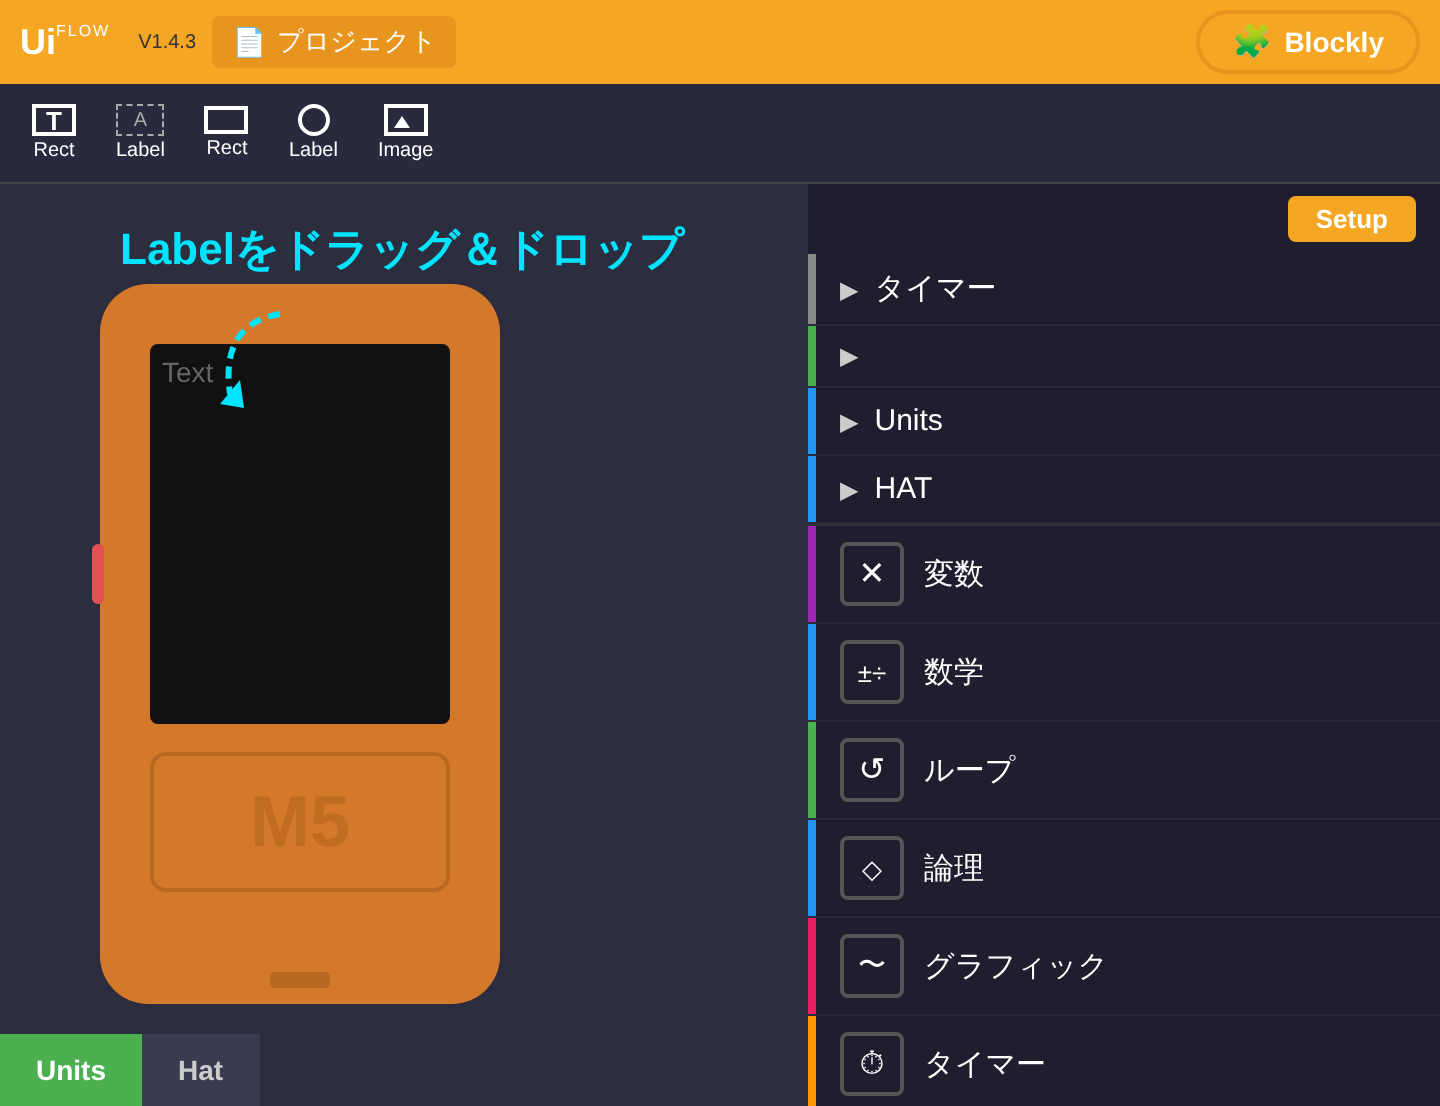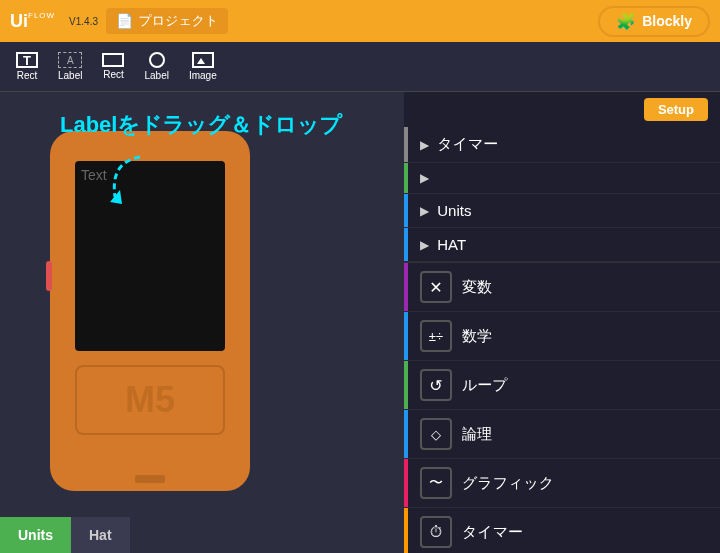--- a/index.html
+++ b/index.html
@@ -186,21 +186,21 @@
     .drag-arrow {
       position: absolute;
       top: 60px;
       left: 100px;
       z-index: 10;
     }
 
     
     .device-container {
       position: absolute;
-      top: 39px;
+      top: 50px;
       left: 50px;
       width: 200px;
       height: 360px;
     }
     .device-body {
       width: 200px;
       height: 360px;
       background: #d4792a;
       border-radius: 24px;
       position: relative;

